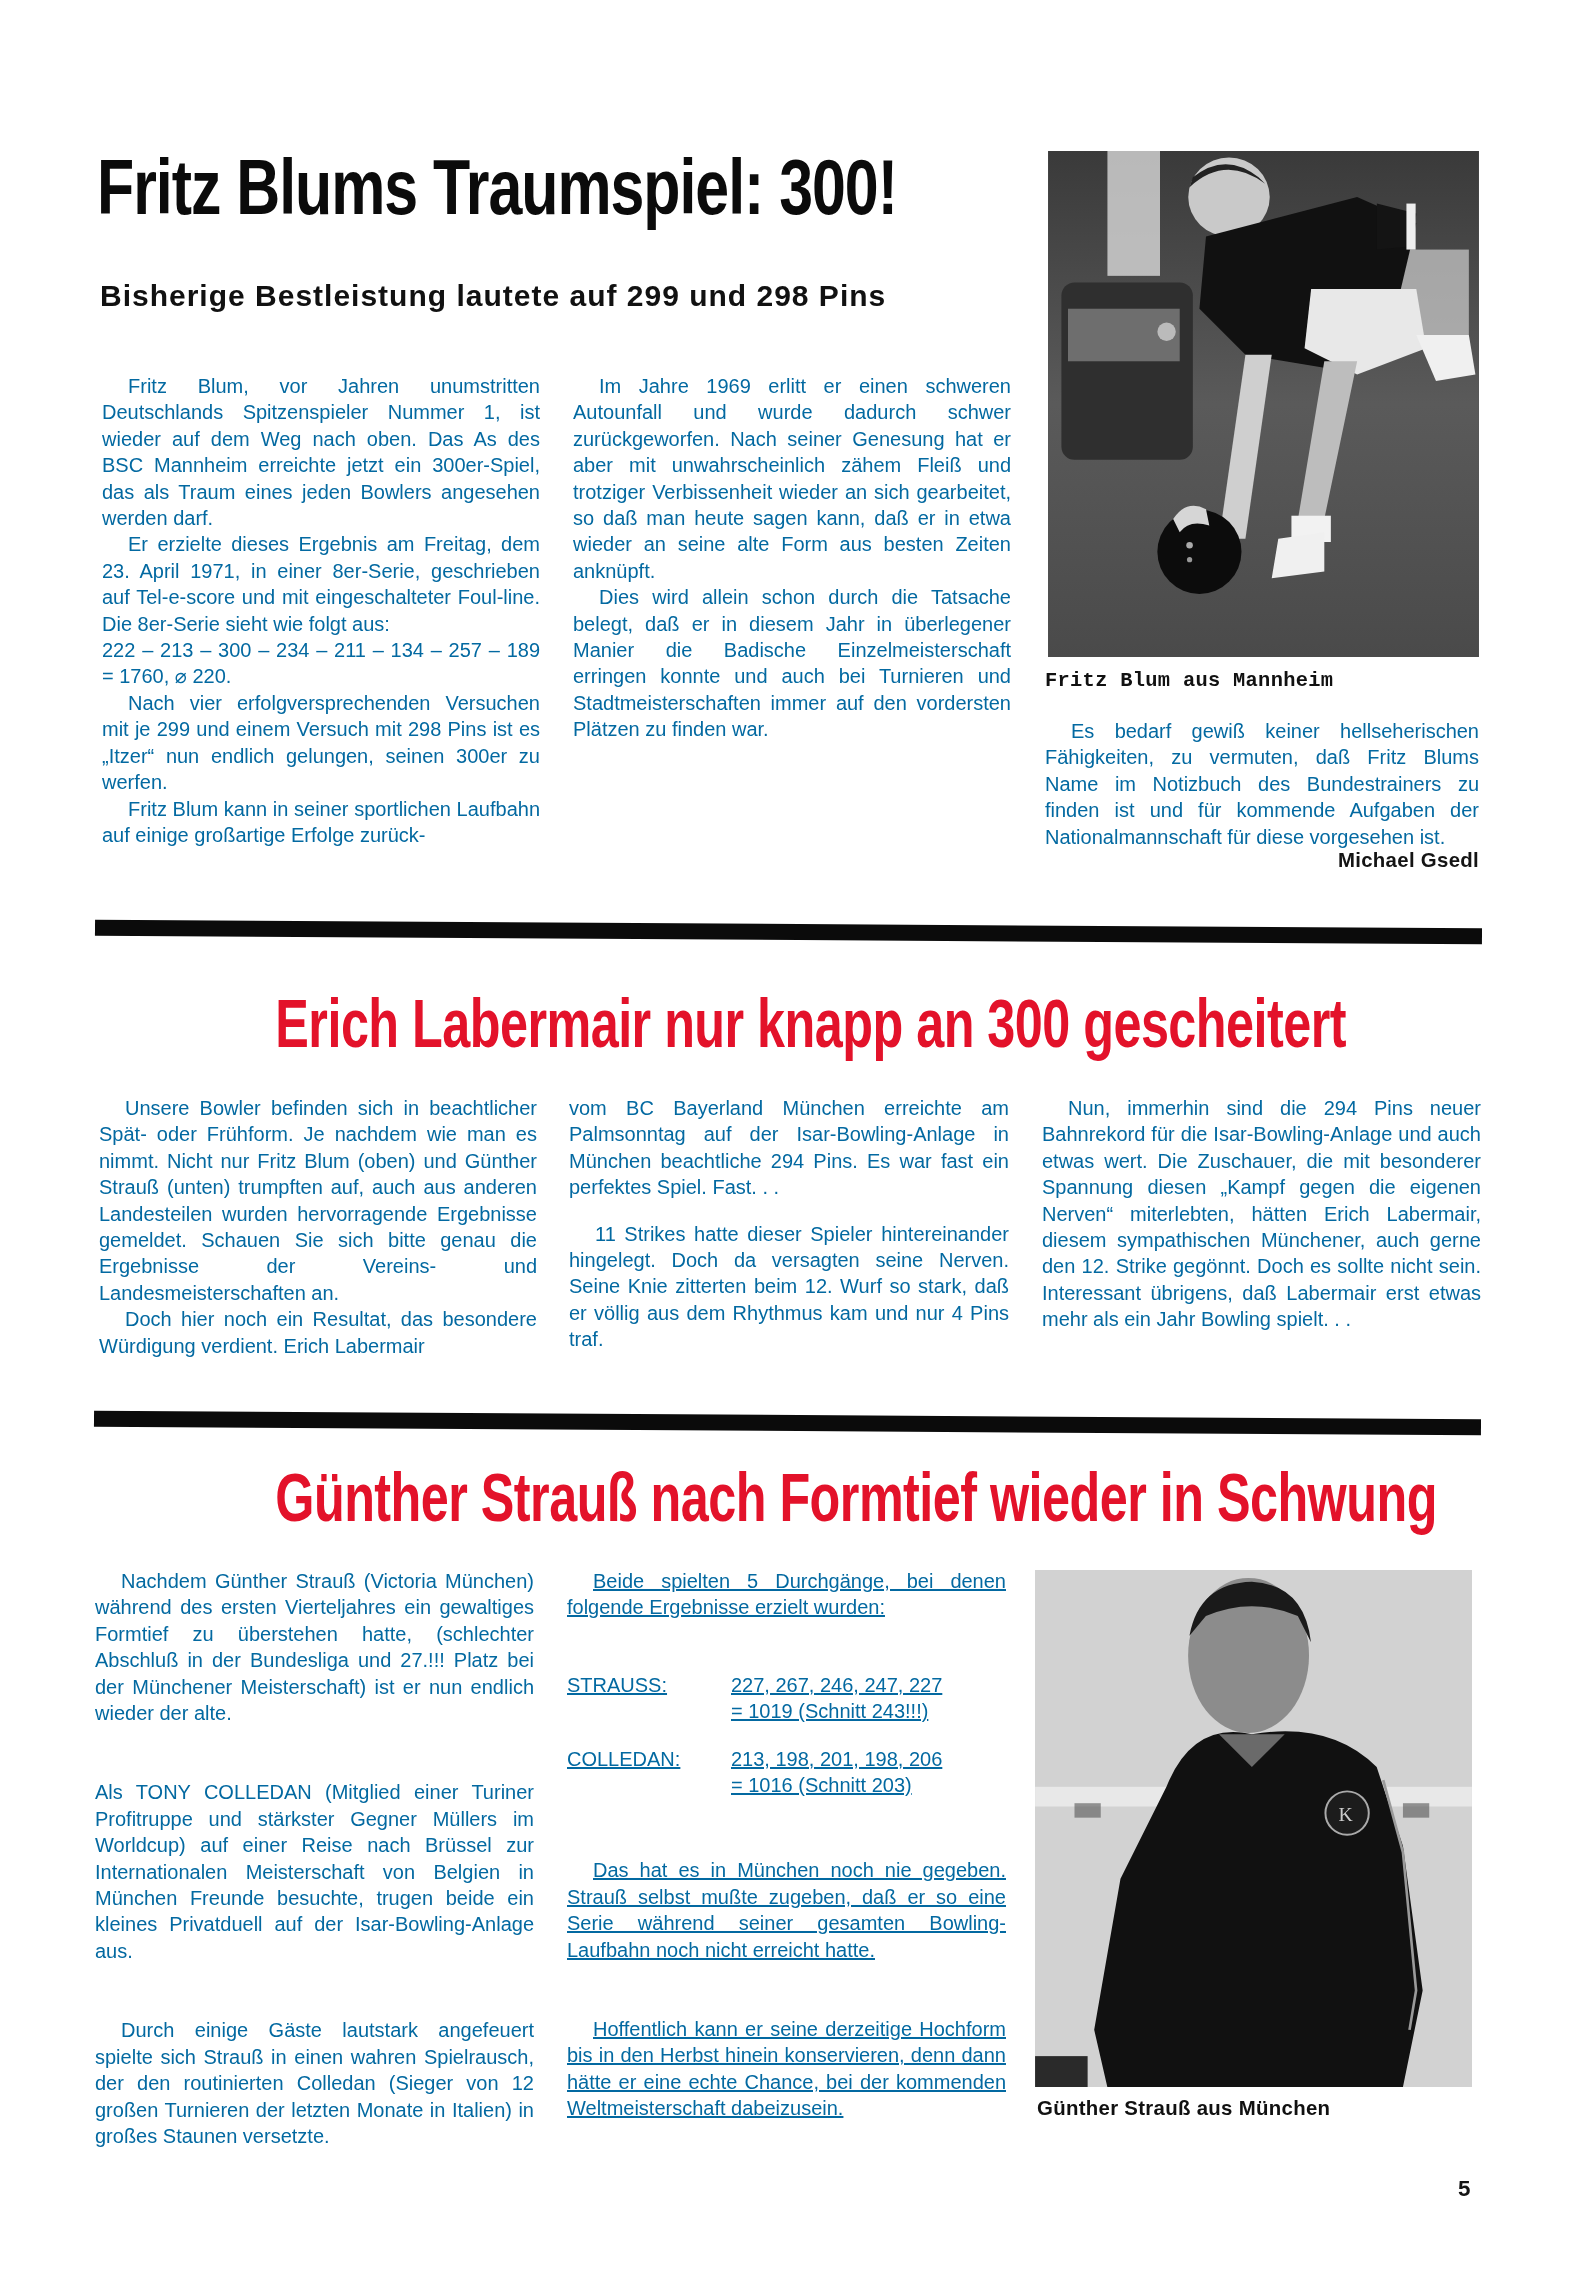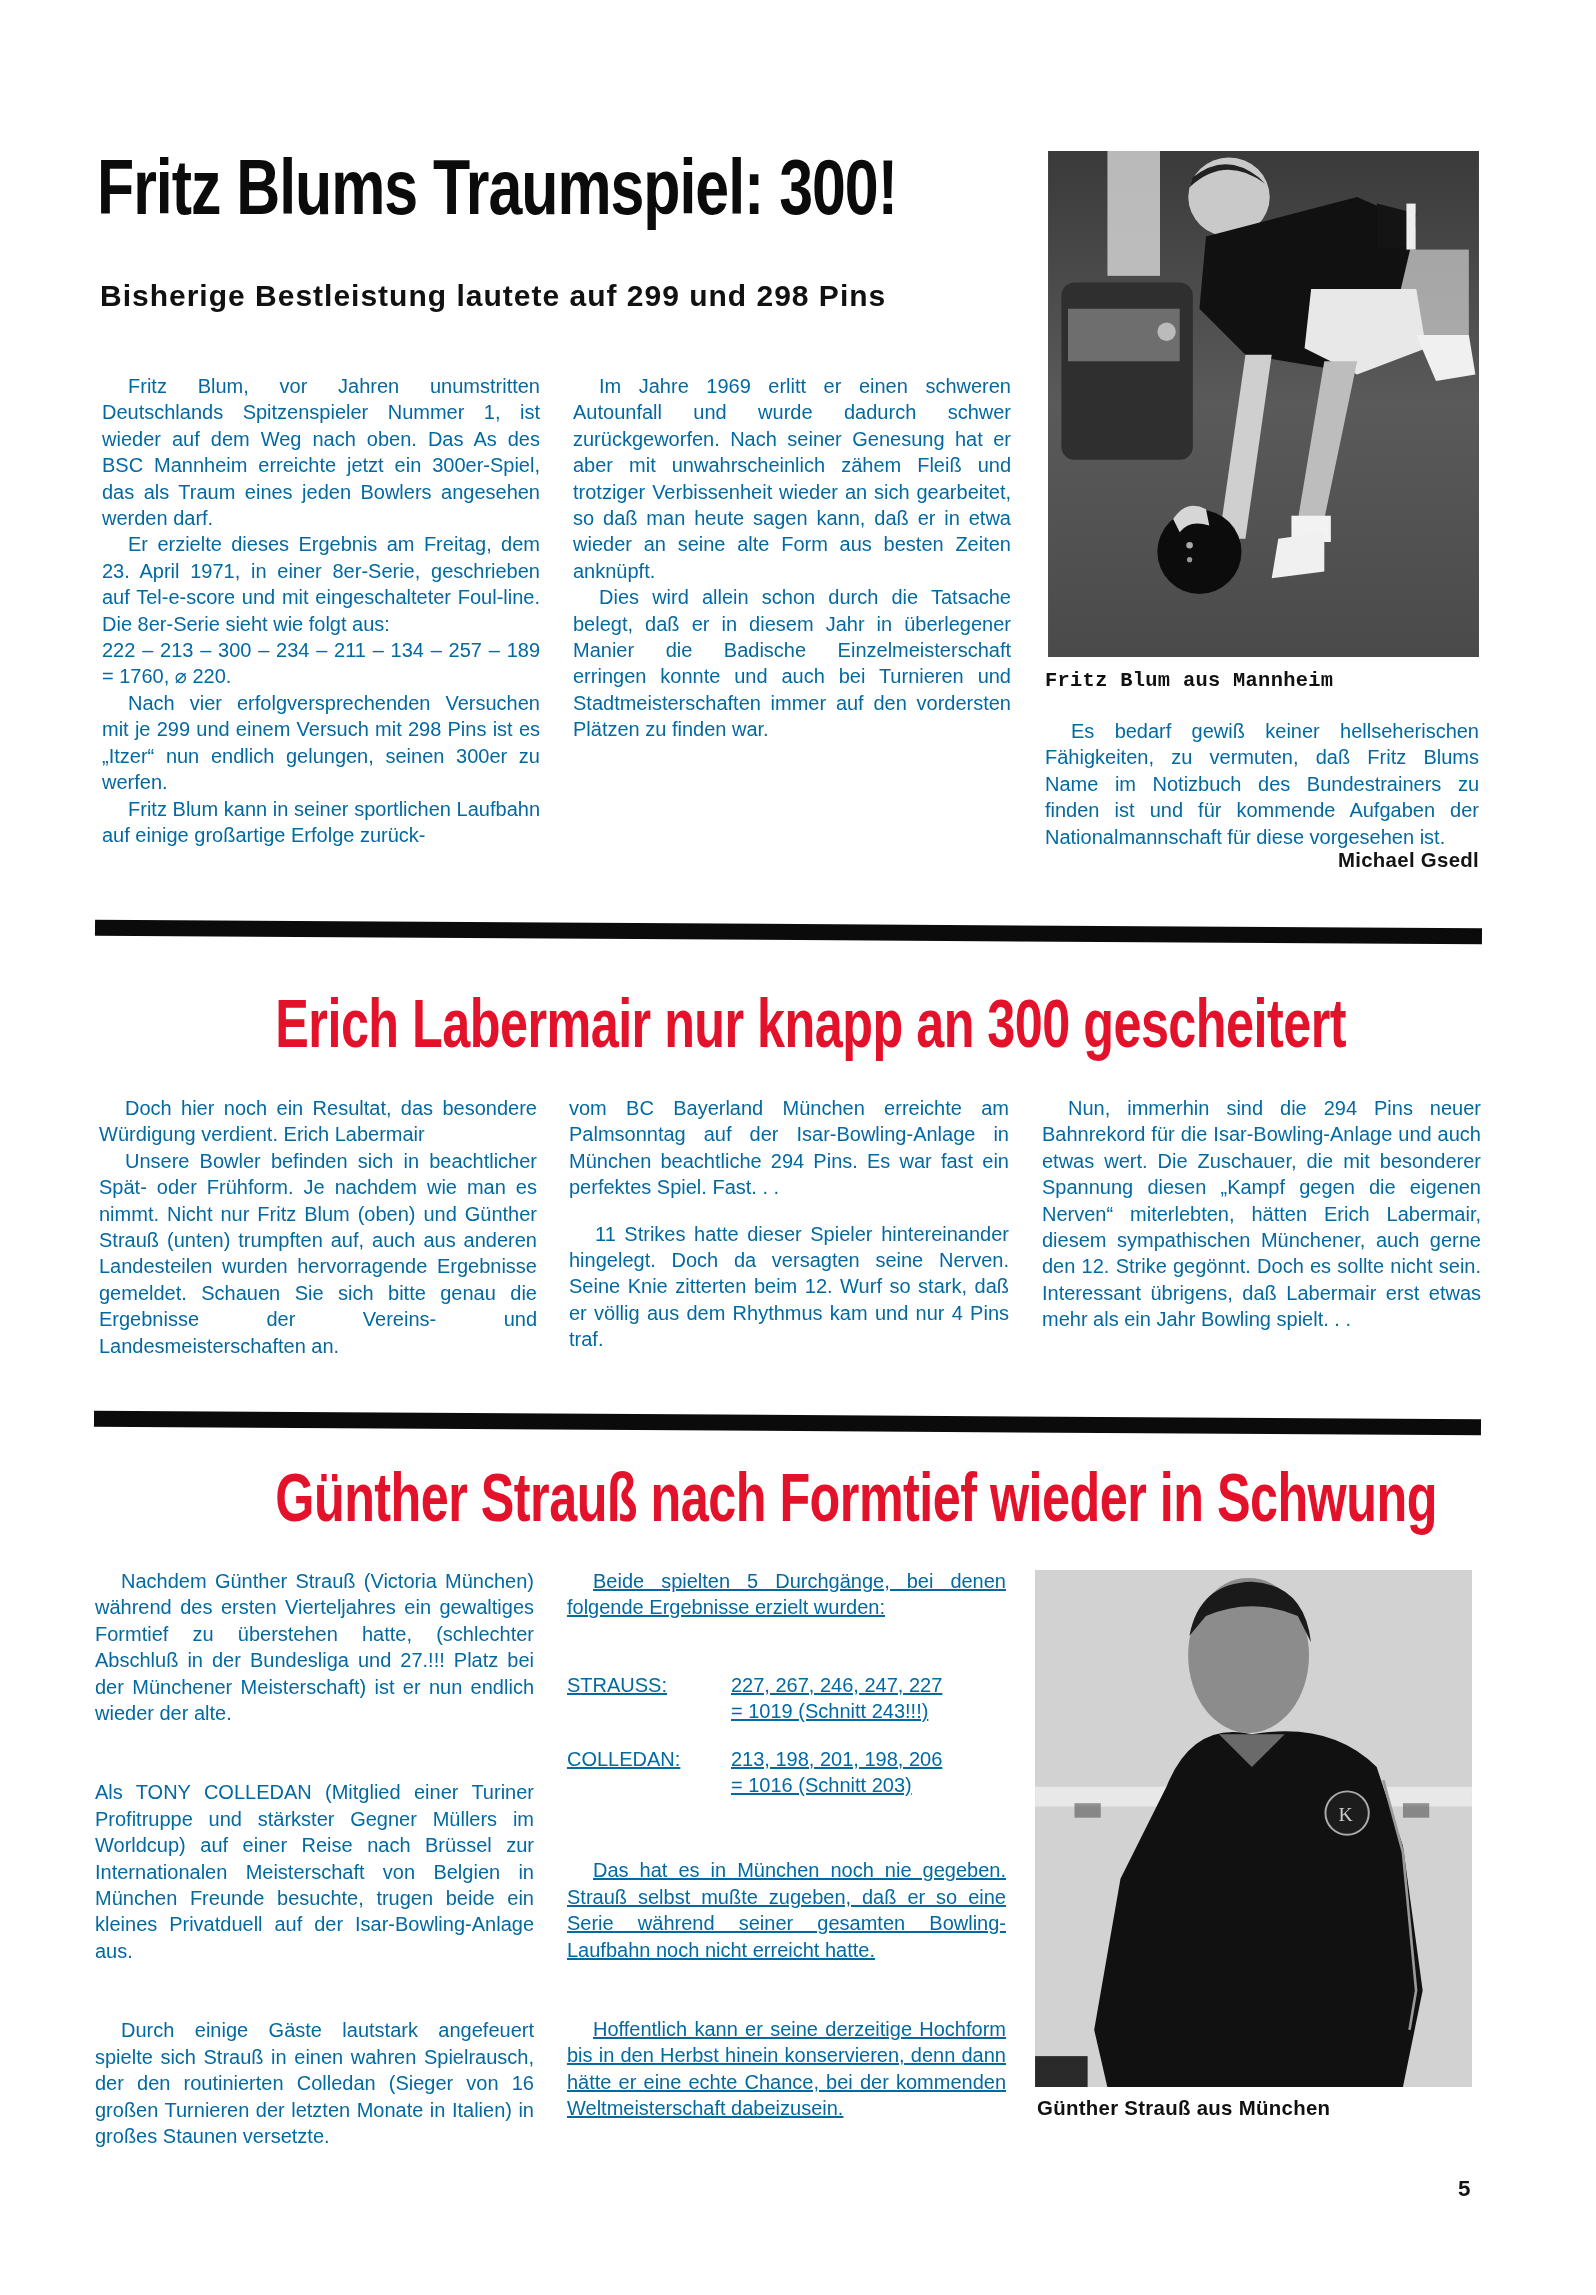--- a/index.html
+++ b/index.html
@@ -101,41 +101,41 @@
 <div class="abs col" style="left:1045px; top:718px; width:434px;">
   <p>Es bedarf gewiß keiner hellseherischen Fähigkeiten, zu vermuten, daß Fritz Blums Name im Notizbuch des Bundestrainers zu finden ist und für kommende Aufgaben der Nationalmannschaft für diese vorgesehen ist.</p>
 </div>
 <div class="abs author" style="left:1045px; top:849px; width:434px;">Michael Gsedl</div>
 
 <div class="abs rule" style="left:95px; top:924px; width:1387px; transform:rotate(0.35deg);"></div>
 
 <div class="abs headline-red" style="left:95px; top:989px; width:1387px;">Erich Labermair nur knapp an 300 gescheitert</div>
 
 <div class="abs col" style="left:99px; top:1095px; width:438px;">
+  <p>Unsere Bowler befinden sich in beachtlicher Spät- oder Frühform. Je nachdem wie man es nimmt. Nicht nur Fritz Blum (oben) und Günther Strauß (unten) trumpften auf, auch aus anderen Landesteilen wurden hervorragende Ergebnisse gemeldet. Schauen Sie sich bitte genau die Ergebnisse der Vereins- und Landesmeisterschaften an.</p>
   <p>Doch hier noch ein Resultat, das besondere Würdigung verdient. Erich Labermair</p>
-  <p>Unsere Bowler befinden sich in beachtlicher Spät- oder Frühform. Je nachdem wie man es nimmt. Nicht nur Fritz Blum (oben) und Günther Strauß (unten) trumpften auf, auch aus anderen Landesteilen wurden hervorragende Ergebnisse gemeldet. Schauen Sie sich bitte genau die Ergebnisse der Vereins- und Landesmeisterschaften an.</p>
 </div>
 
 <div class="abs col" style="left:569px; top:1095px; width:440px;">
   <p class="noindent">vom BC Bayerland München erreichte am Palmsonntag auf der Isar-Bowling-Anlage in München beachtliche 294 Pins. Es war fast ein perfektes Spiel. Fast. . .</p>
   <p class="gap">11 Strikes hatte dieser Spieler hintereinander hingelegt. Doch da versagten seine Nerven. Seine Knie zitterten beim 12. Wurf so stark, daß er völlig aus dem Rhythmus kam und nur 4 Pins traf.</p>
 </div>
 
 <div class="abs col" style="left:1042px; top:1095px; width:439px;">
   <p>Nun, immerhin sind die 294 Pins neuer Bahnrekord für die Isar-Bowling-Anlage und auch etwas wert. Die Zuschauer, die mit besonderer Spannung diesen „Kampf gegen die eigenen Nerven“ miterlebten, hätten Erich Labermair, diesem sympathischen Münchener, auch gerne den 12. Strike gegönnt. Doch es sollte nicht sein. Interessant übrigens, daß Labermair erst etwas mehr als ein Jahr Bowling spielt. . .</p>
 </div>
 
 <div class="abs rule" style="left:94px; top:1415px; width:1387px; transform:rotate(0.35deg);"></div>
 
 <div class="abs headline-red" style="left:95px; top:1463px; width:1387px;">Günther Strauß nach Formtief wieder in Schwung</div>
 
 <div class="abs col" style="left:95px; top:1568px; width:439px;">
   <p>Nachdem Günther Strauß (Victoria München) während des ersten Vierteljahres ein gewaltiges Formtief zu überstehen hatte, (schlechter Abschluß in der Bundesliga und 27.!!! Platz bei der Münchener Meisterschaft) ist er nun endlich wieder der alte.</p>
   <p class="noindent biggap">Als TONY COLLEDAN (Mitglied einer Turiner Profitruppe und stärkster Gegner Müllers im Worldcup) auf einer Reise nach Brüssel zur Internationalen Meisterschaft von Belgien in München Freunde besuchte, trugen beide ein kleines Privatduell auf der Isar-Bowling-Anlage aus.</p>
-  <p class="biggap">Durch einige Gäste lautstark angefeuert spielte sich Strauß in einen wahren Spielrausch, der den routinierten Colledan (Sieger von 16 großen Turnieren der letzten Monate in Italien) in großes Staunen versetzte.</p>
+  <p class="biggap">Durch einige Gäste lautstark angefeuert spielte sich Strauß in einen wahren Spielrausch, der den routinierten Colledan (Sieger von 12 großen Turnieren der letzten Monate in Italien) in großes Staunen versetzte.</p>
 </div>
 
 <div class="abs col" style="left:567px; top:1568px; width:439px;text-decoration:underline;">
   <p>Beide spielten 5 Durchgänge, bei denen folgende Ergebnisse erzielt wurden:</p>
   <div class="score-table" style="margin-top:51px;">
     <div class="score-row">
       <div class="score-name">STRAUSS:</div>
       <div class="score-vals">
         <div>227, 267, 246, 247, 227</div>
         <div>= 1019 (Schnitt 243!!!)</div>

